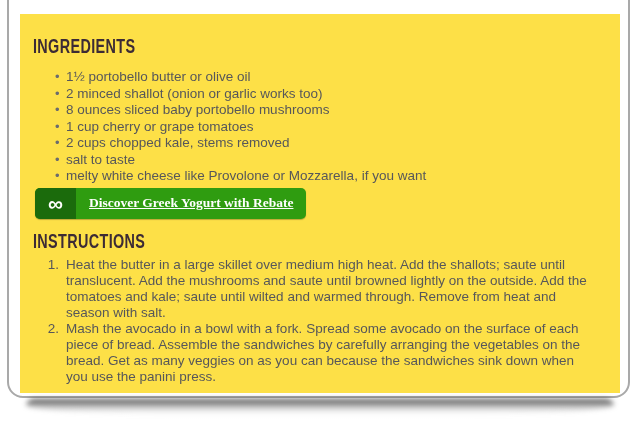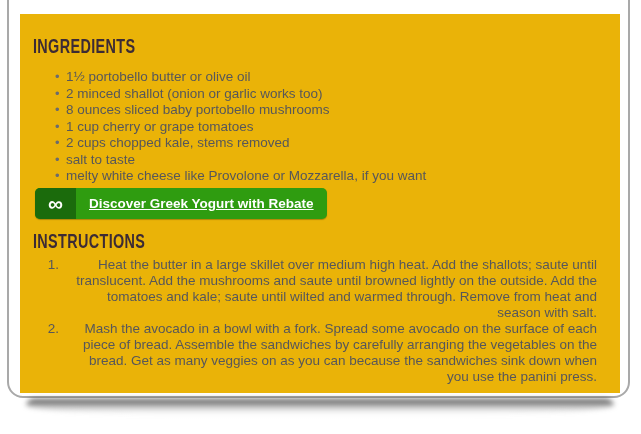--- a/index.html
+++ b/index.html
@@ -15,21 +15,21 @@
     border:2px solid #a9a9a9;border-radius:16px;
   }
   .frame-shadow{
     position:absolute;left:26px;top:399px;width:588px;height:17px;
     background:linear-gradient(180deg, rgba(40,40,40,0.85) 0%, rgba(80,80,80,0.40) 40%, rgba(140,140,140,0.08) 75%, rgba(160,160,160,0) 100%);
     border-radius:12px 12px 50% 50% / 8px 8px 16px 16px;
     filter:blur(2.5px);
   }
   .content-panel{
     position:absolute;left:20px;top:14px;width:600px;height:379px;
-    box-sizing:border-box;background:#eab308;overflow:hidden;
+    box-sizing:border-box;background:#fde047;overflow:hidden;
     padding:13px 24px 0 13px;
   }
   .section-heading{
     margin:9px 0 0;font-size:20px;line-height:20px;font-weight:bold;
     color:#3c2b35;letter-spacing:0.5px;white-space:nowrap;
     transform:scaleX(0.72);transform-origin:0 50%;
   }
   .section-heading.second{margin-top:12px;}
   ul.ingredient-list{
     margin:13px 0 0;padding:0 0 0 33px;list-style:none;
@@ -45,24 +45,24 @@
     box-shadow:0 1px 1px rgba(0,0,0,0.25);
   }
   .ad-icon-box{
     width:41px;background:#1b6b0c;display:flex;align-items:center;justify-content:center;
     color:#ffffff;font-size:21px;font-weight:bold;line-height:1;
   }
   .ad-text{
     display:flex;align-items:center;padding:0 13px;
     color:#ffffff;font-weight:bold;font-size:13.5px;white-space:pre;
   }
-  .ad-text .underlined{text-decoration:underline;}
+  .ad-text .underlined{text-decoration:underline;font-family:Liberation Serif, serif;}
   ol.instruction-list{
     margin:6px 0 0;padding:0 0 0 33px;list-style:none;counter-reset:step;
-    font-size:13.5px;line-height:16px;color:#57575a;width:531px;text-align:right;
+    font-size:13.5px;line-height:16px;color:#57575a;width:531px;
   }
   ol.instruction-list li{position:relative;margin:0;}
   ol.instruction-list li::before{
     counter-increment:step;content:counter(step) ".";
     position:absolute;left:-25px;width:18px;text-align:right;color:#57575a;
   }
 </style>
 </head>
 <body>
 

